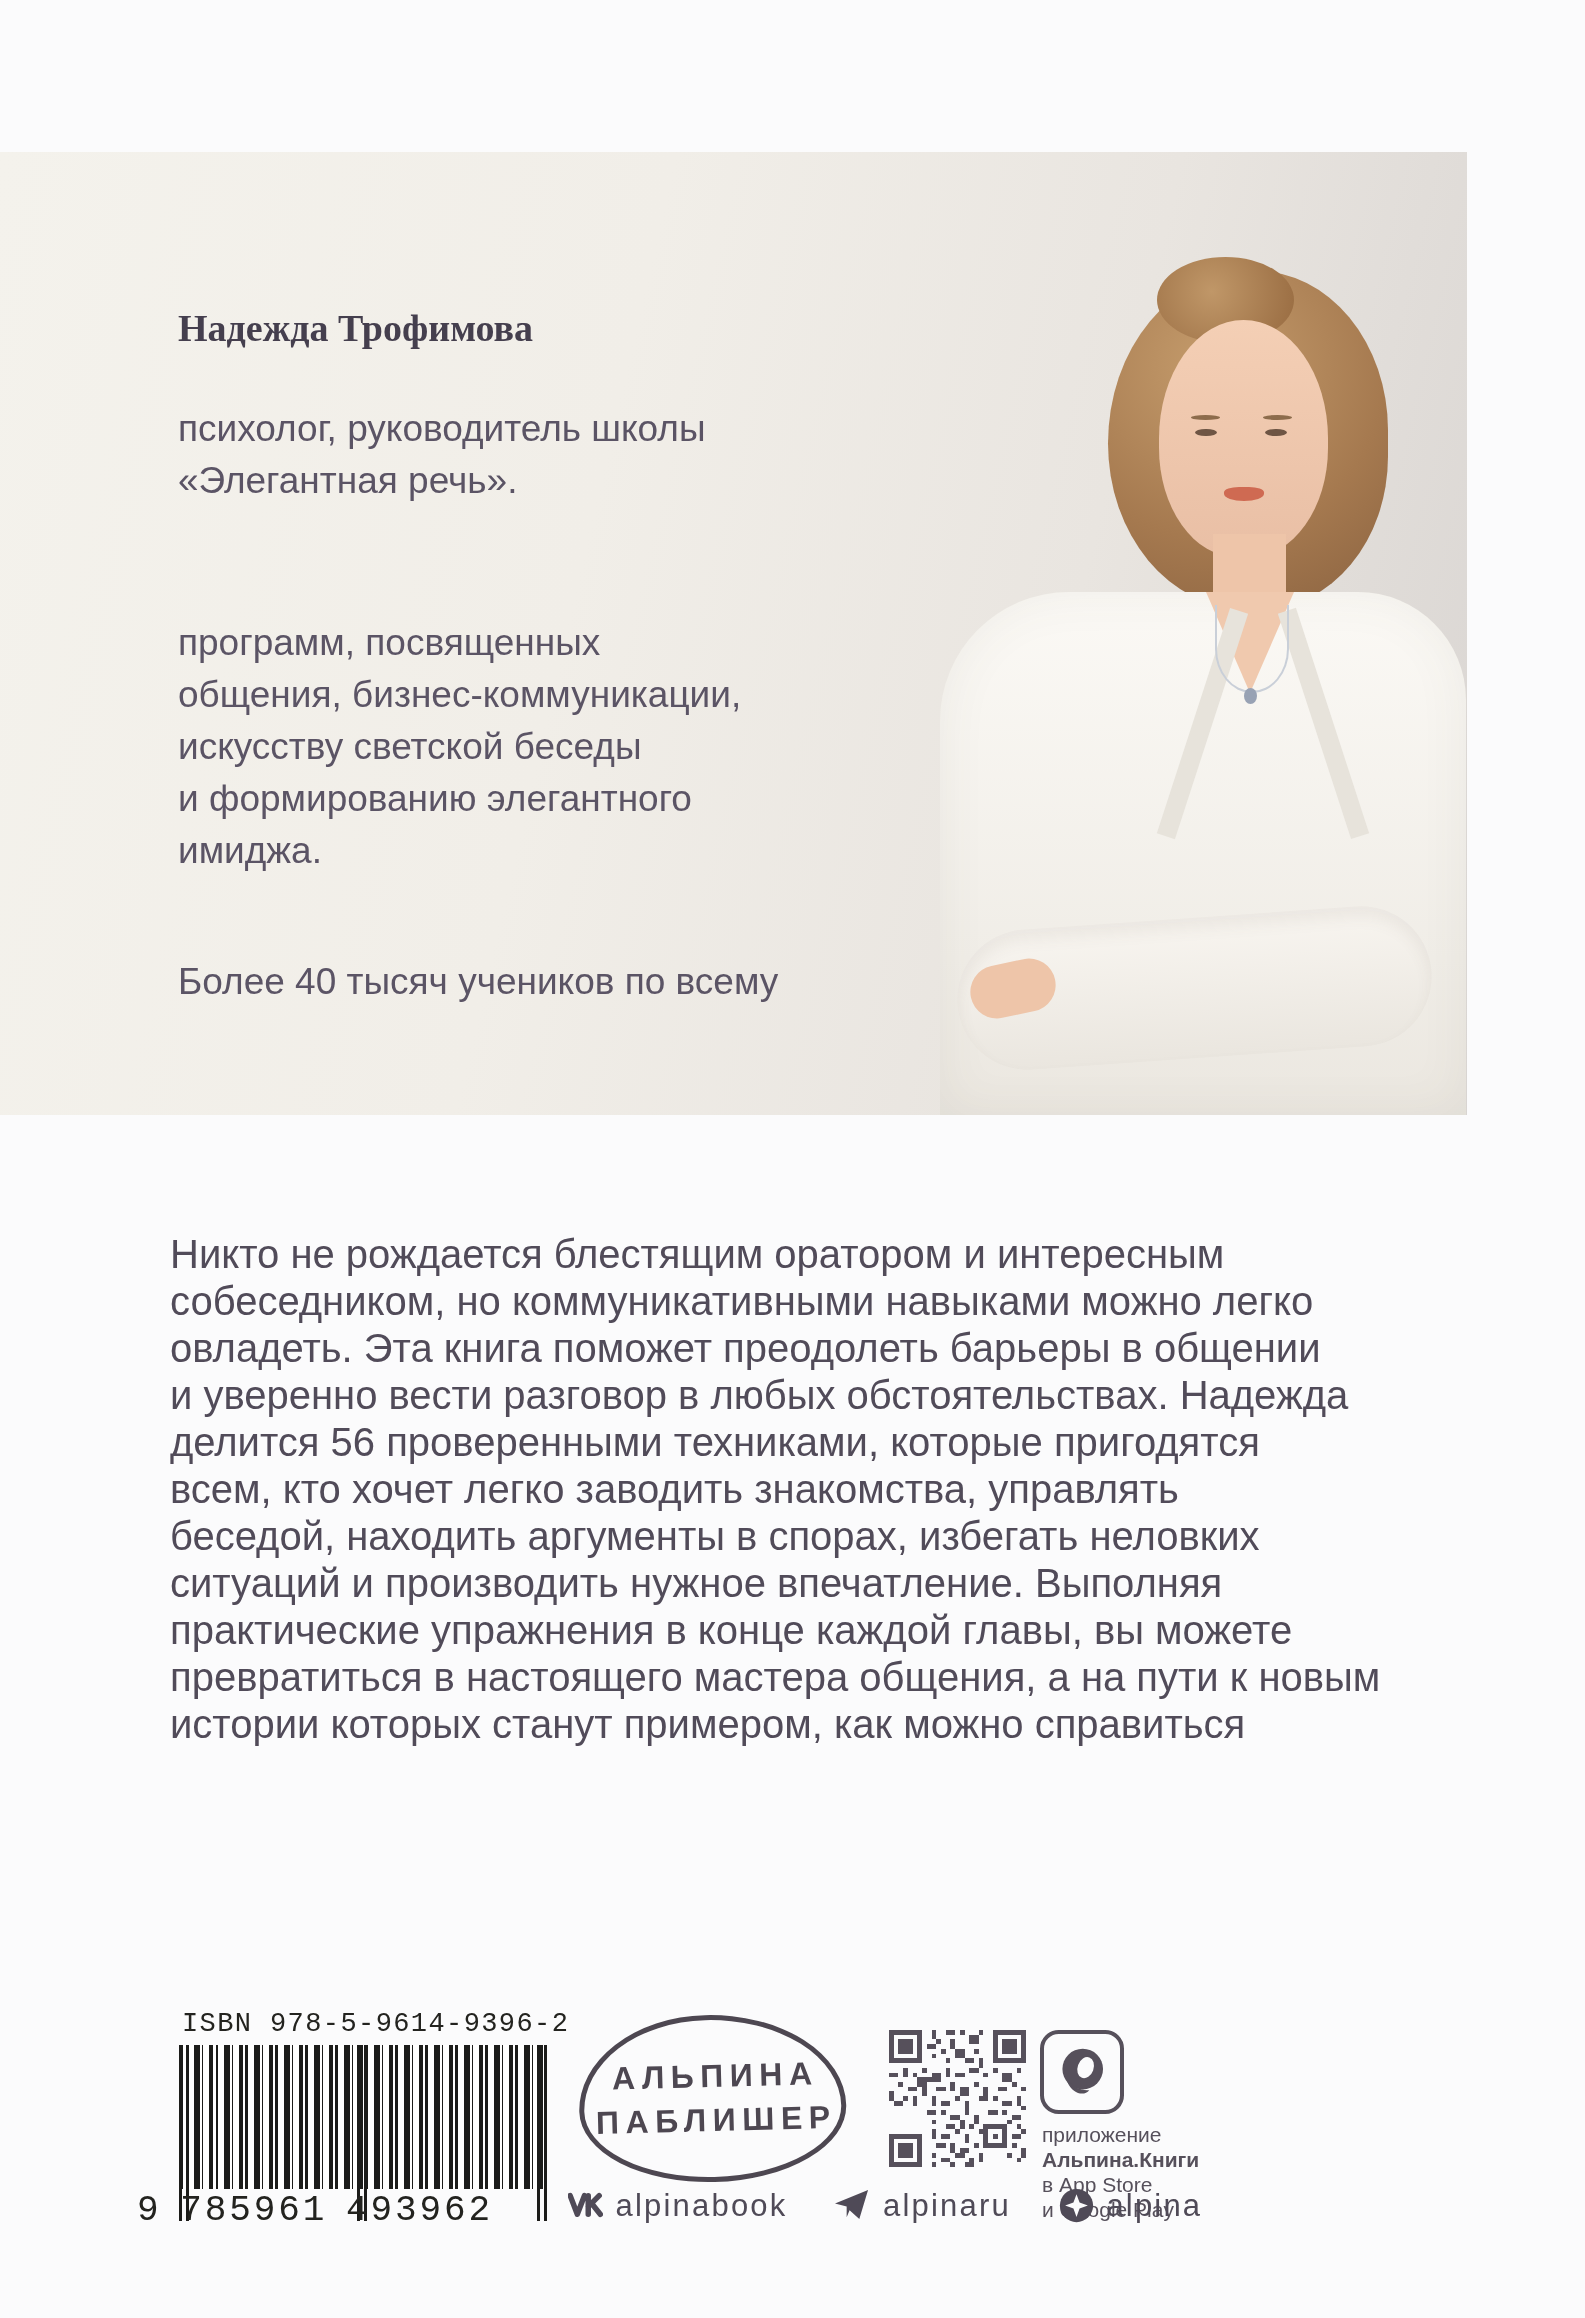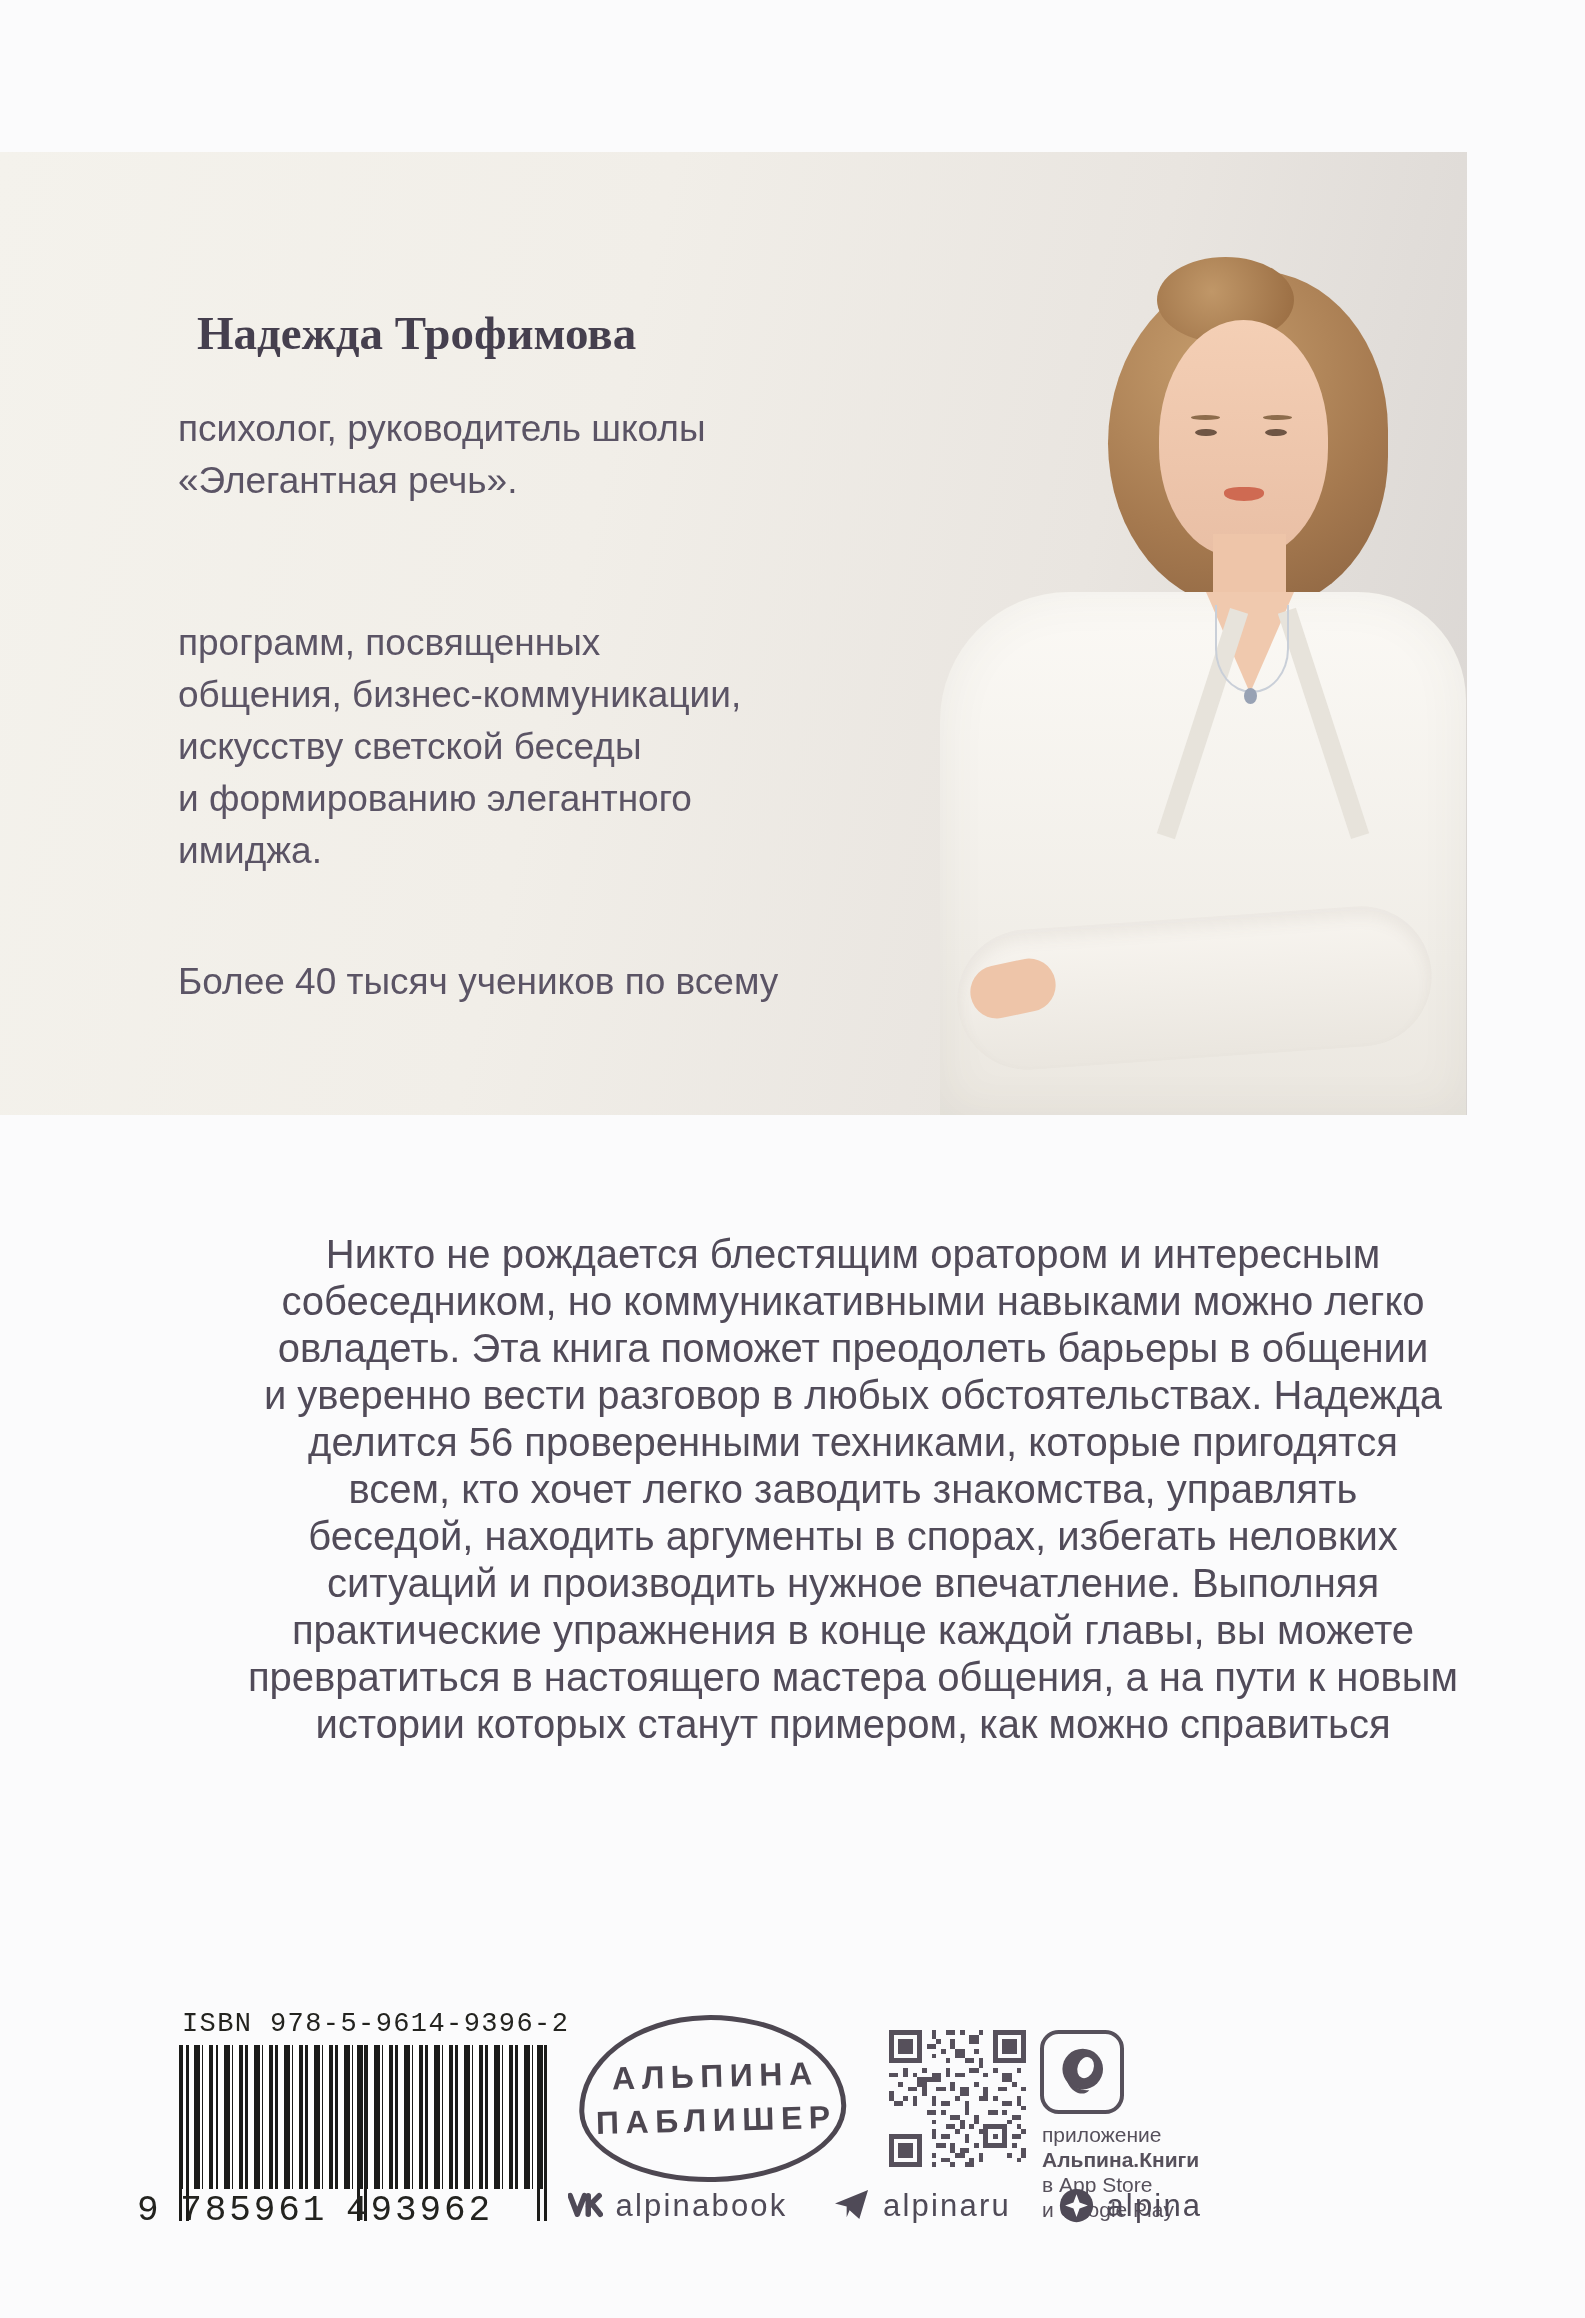--- a/index.html
+++ b/index.html
@@ -39,28 +39,28 @@
   .chain{position:absolute;left:295px;top:338px;width:70px;height:86px;border:2.2px solid #c9cfd8;
     border-top:none;border-radius:0 0 50% 50%;}
   .pendant{position:absolute;left:324px;top:421px;width:13px;height:16px;border-radius:50%;background:#98a2b4;}
   .arms{position:absolute;left:37px;top:651px;width:475px;height:140px;border-radius:72px;
     transform:rotate(-4deg);
     background:linear-gradient(180deg,#f8f5f0,#eae6df);box-shadow:inset 0 10px 16px rgba(90,80,70,.08);}
   .hand{position:absolute;left:50px;top:695px;width:86px;height:53px;border-radius:29px;
     transform:rotate(-12deg);background:#eec5a9;}
   
   .about-name{position:absolute;left:178px;top:306px;
-    font-family:"Liberation Serif",serif;font-weight:700;font-size:47px;color:#453f4e;white-space:nowrap;margin-left:19px;}
+    font-family:"Liberation Serif",serif;font-weight:700;font-size:38px;color:#453f4e;white-space:nowrap;}
   .bio{position:absolute;left:178px;color:#5b5465;font-size:37px;line-height:52px;}
   .bio div{white-space:nowrap;}
   .bio.p1{top:403px}.bio.p2{top:617px}.bio.p3{top:956px}
   
   .desc{position:absolute;left:170px;top:1231px;width:1366px;
     font-size:40px;line-height:47px;color:#514b59;}
-  .desc div{white-space:nowrap;text-align:center;}
+  .desc div{white-space:nowrap;}
   
   .isbn-area{position:absolute;left:137px;top:2009px;width:431px;height:230px;color:#23231f;}
   .isbn-label{position:absolute;left:45px;top:0;font-family:"Liberation Mono",monospace;
     font-size:27px;letter-spacing:1.4px;white-space:nowrap;}
   .bars{position:absolute;left:42px;top:36px;width:365px;height:144px;
     background:repeating-linear-gradient(90deg,
       #1c1c1a 0 3.6px,#fff 3.6px 6.5px,#1c1c1a 6.5px 8.6px,#fff 8.6px 15px,
       #1c1c1a 15px 21px,#fff 21px 23px,#1c1c1a 23px 24.4px,#fff 24.4px 30px);}
   .guard{position:absolute;top:36px;width:2.9px;height:176px;background:#1c1c1a;}
   .g1{left:42px}.g2{left:49px}.g3{left:220px}.g4{left:227px}.g5{left:400px}.g6{left:407px}

